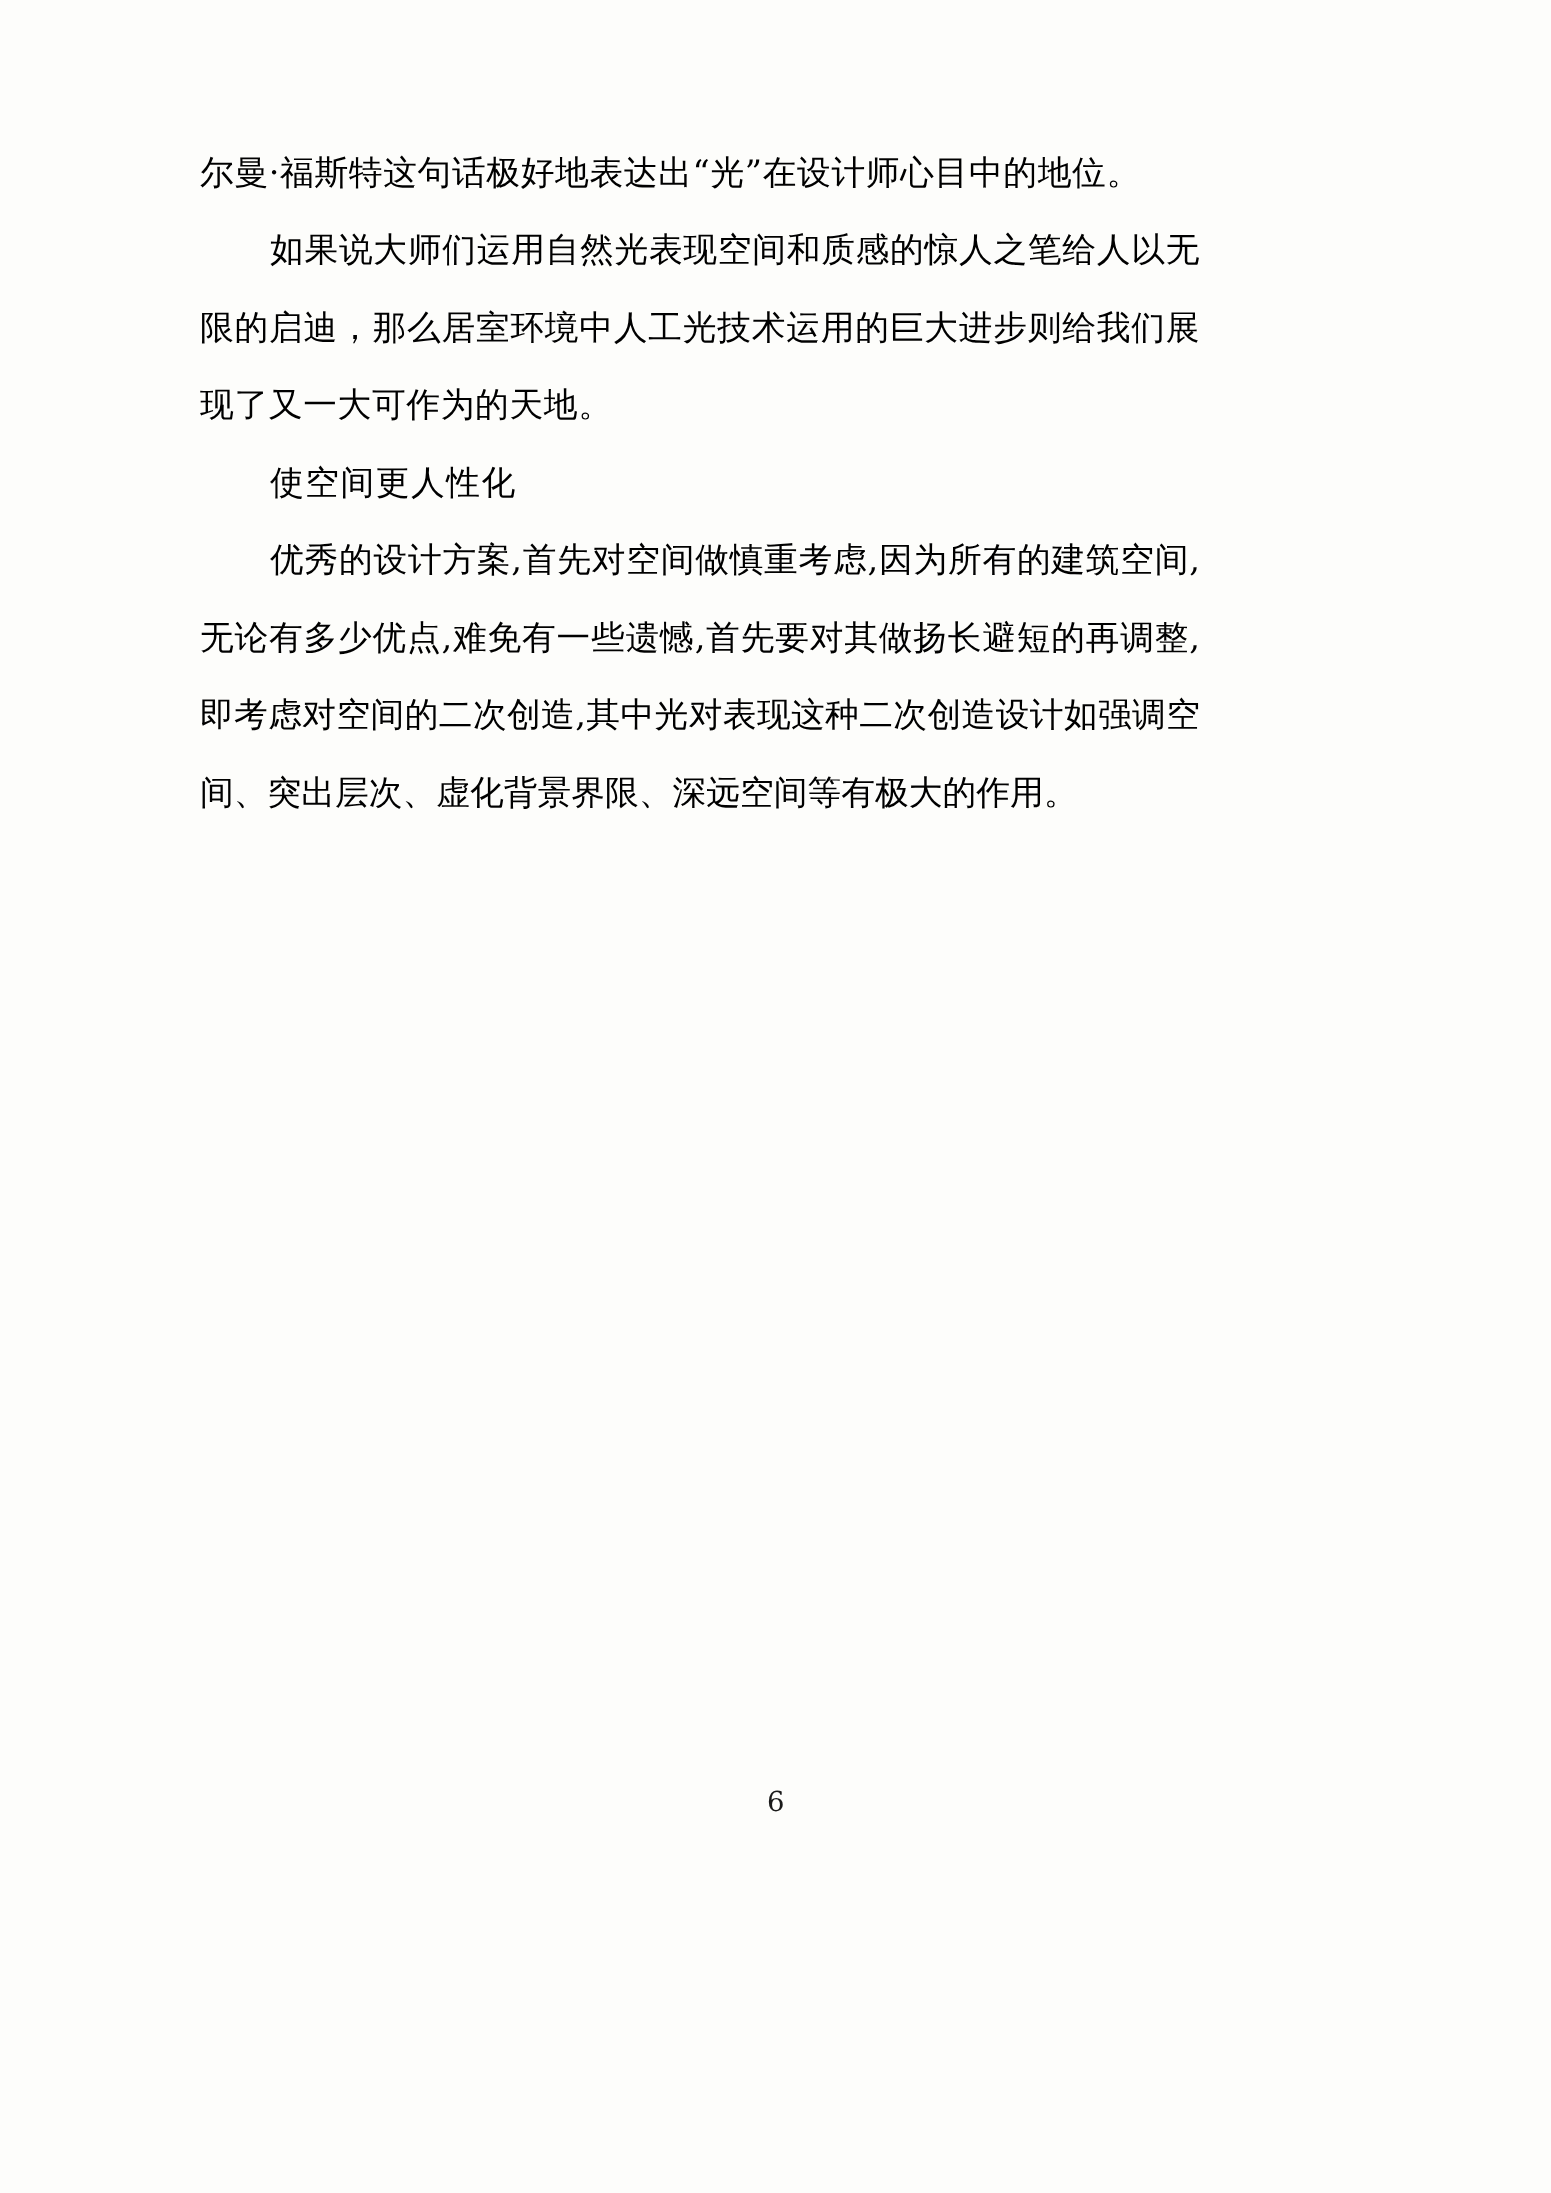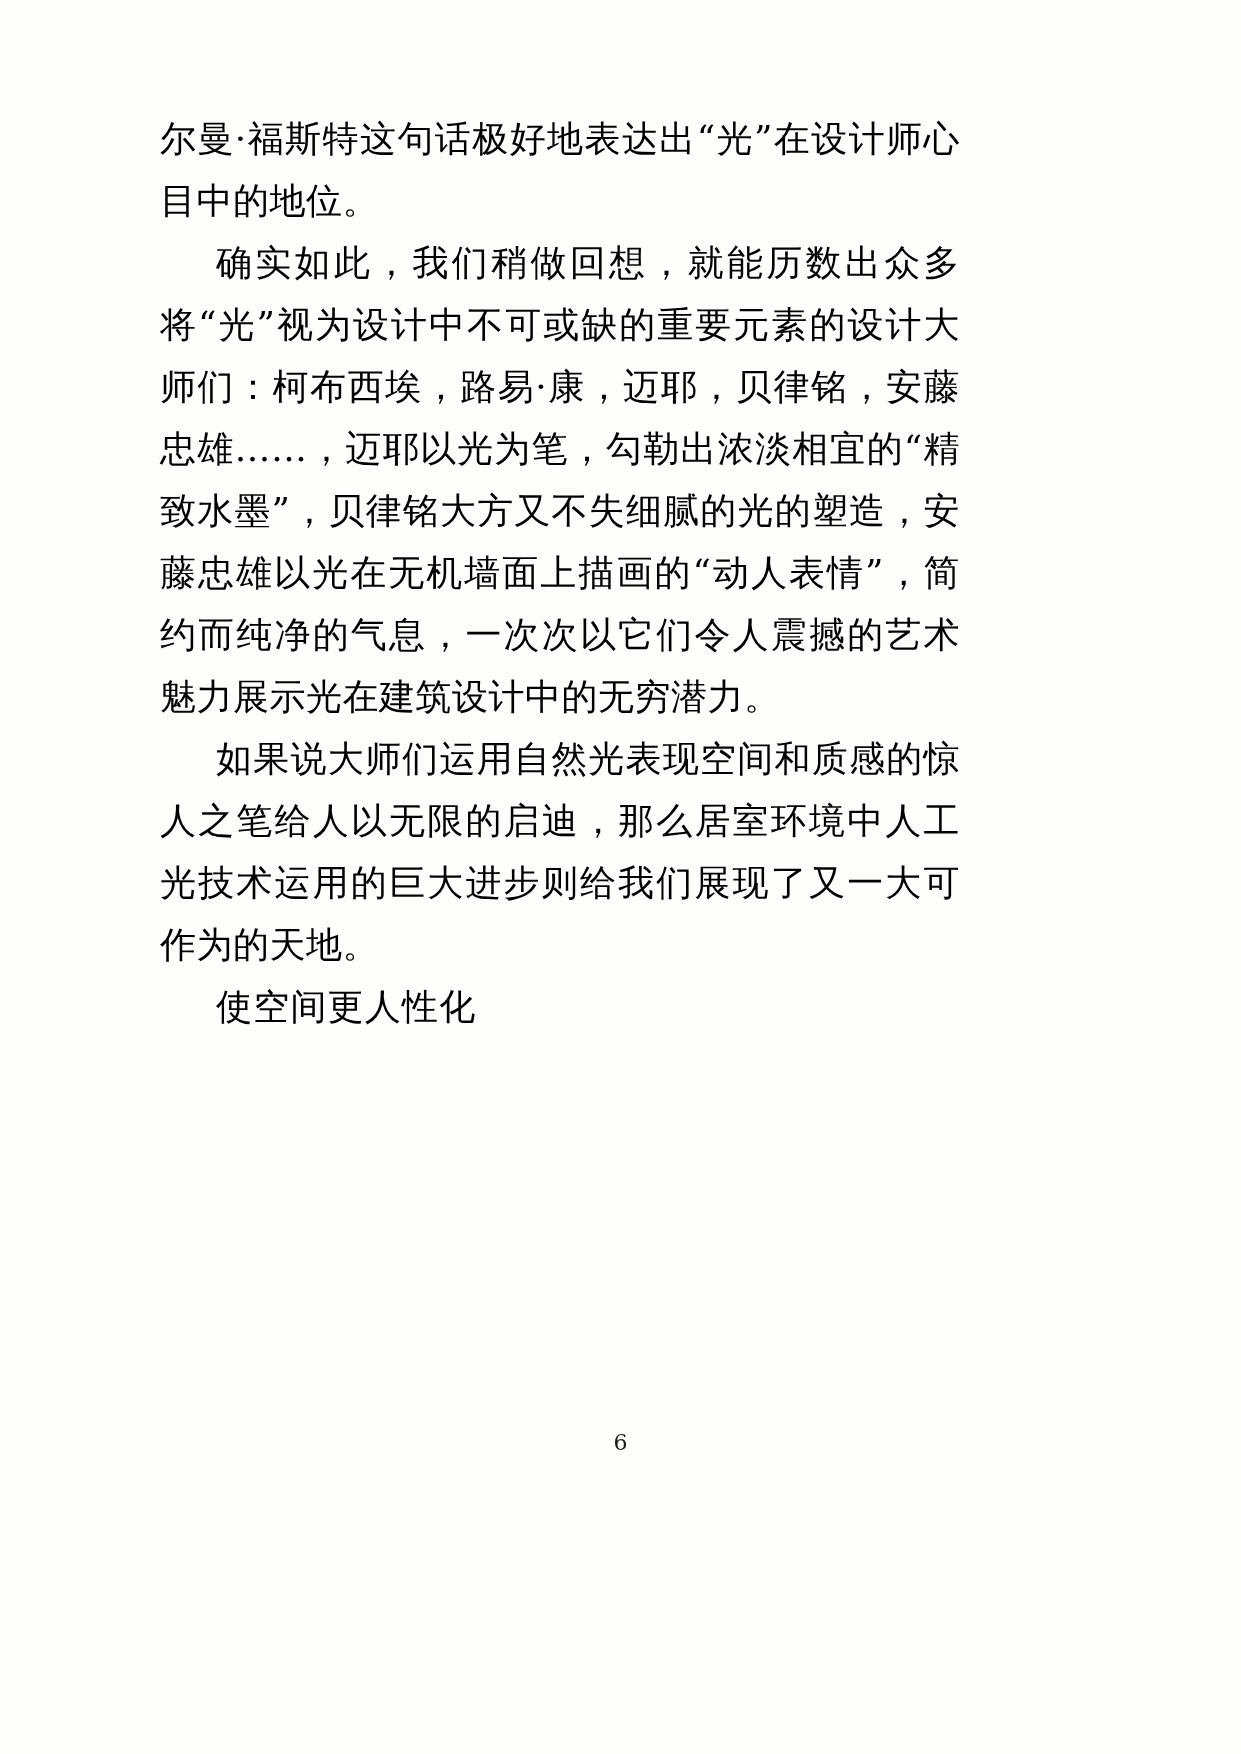--- a/index.html
+++ b/index.html
@@ -20,21 +20,21 @@
     inset: 0;
     background: #fdfdfb;
   }
   .content {
     position: absolute;
     left: 160px;
     top: 108px;
     width: 800px;
   }
   .para {
-    font-size: 36px;
+    font-size: 27px;
     line-height: 62px;
     letter-spacing: 0.5px;
     text-align: justify;
     text-justify: inter-character;
     margin: 0 0 0 0;
     white-space: pre-wrap;
   }
   .para.indent {
     text-indent: 56px;
   }
@@ -56,25 +56,25 @@
   }
 </style>
 </head>
 <body>
 
 <div class="page">
   <div class="content">
 
     <p class="para">尔曼·福斯特这句话极好地表达出“光”在设计师心目中的地位。</p>
 
-    <p class="para indent">确实如此，我们稍做回想，就能历数出众多将“光”视为设计中不可或缺的重要元素的设计大师们：柯布西埃，路易·康，迈耶，贝律铭，安藤忠雄……，迈耶以光为笔，勾勒出浓淡相宜的“精致水墨”，贝律铭大方又不失细腻的光的塑造，安藤忠雄以光在无机墙面上描画的“动人表情”，简约而纯净的气息，一次次以它们令人震撼的艺术魅力展示光在建筑设计中的无穷潜力。</p>
 
     <p class="para indent">如果说大师们运用自然光表现空间和质感的惊人之笔给人以无限的启迪，那么居室环境中人工光技术运用的巨大进步则给我们展现了又一大可作为的天地。</p>
 
     <p class="para indent loose">使空间更人性化</p>
 
+    <p class="para indent tight">优秀的设计方案,首先对空间做慎重考虑,因为所有的建筑空间,无论有多少优点,难免有一些遗憾,首先要对其做扬长避短的再调整,即考虑对空间的二次创造,其中光对表现这种二次创造设计如强调空间、突出层次、虚化背景界限、深远空间等有极大的作用。</p>
 
 
 
   </div>
 
   <div class="page-number">6</div>
 </div>
 
 </body></html>

